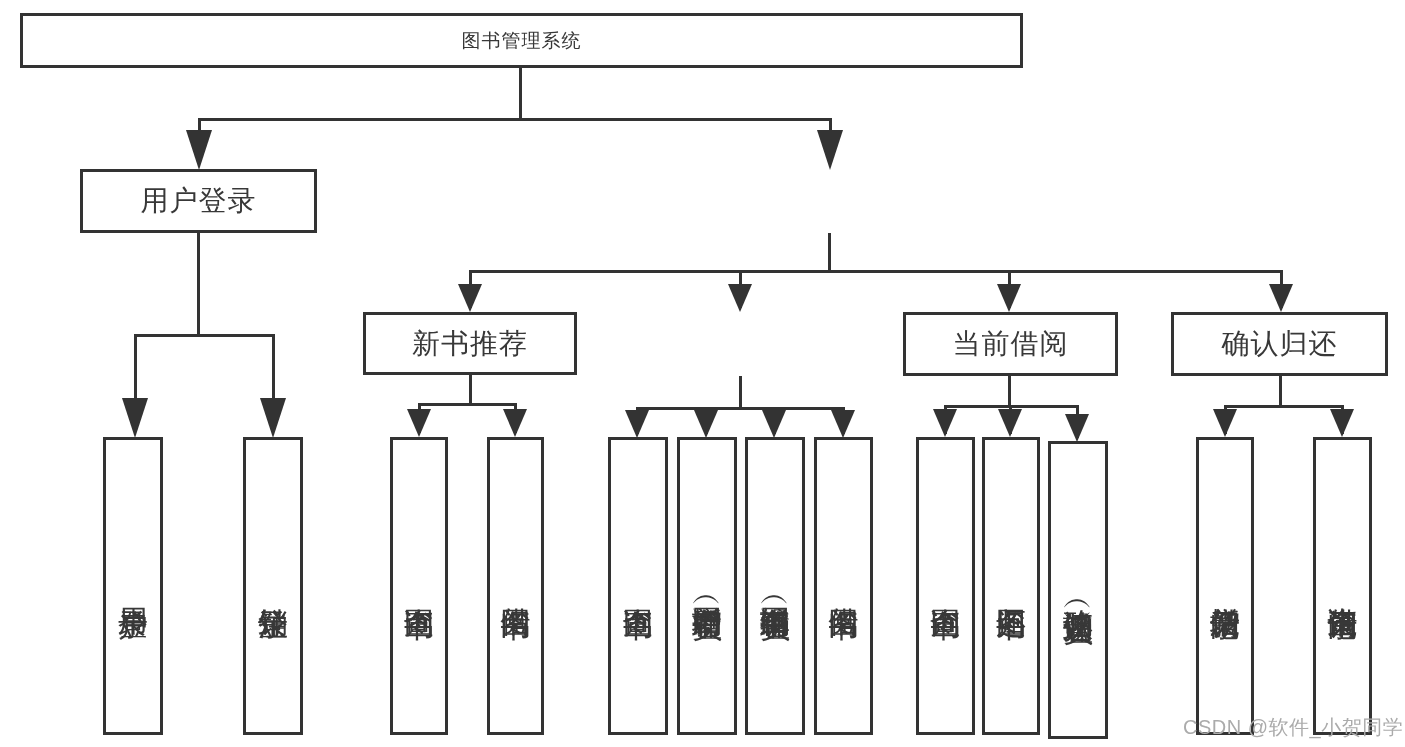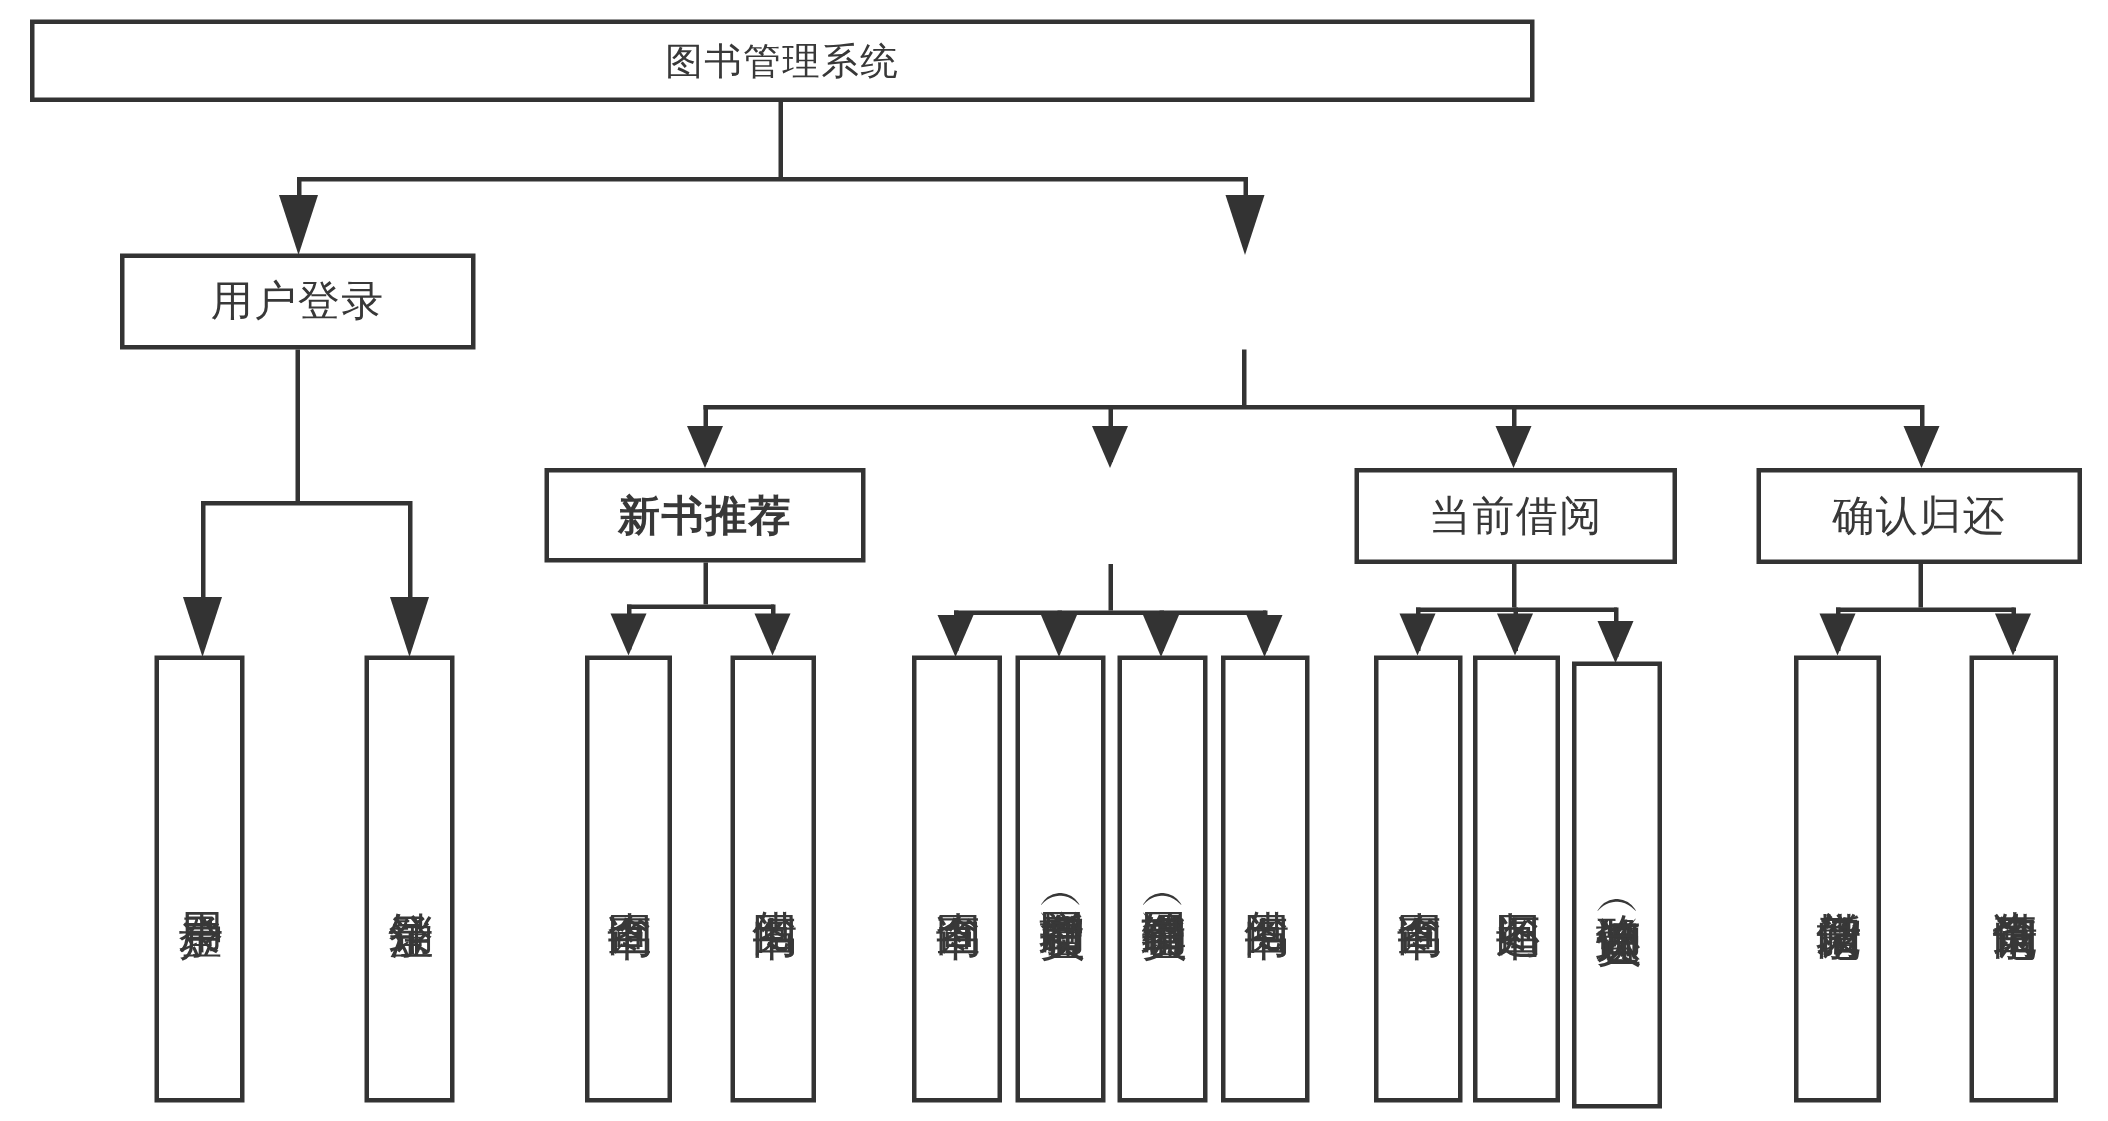--- a/index.html
+++ b/index.html
@@ -14,21 +14,21 @@
     position:absolute;
     box-sizing:border-box;
     background:#ffffff;
     border:3px solid #333333;
     display:flex;
     align-items:center;
     justify-content:center;
     color:#383838;
   }
   .box.lvl{font-size:28px;letter-spacing:1px;}
-  .box.title{font-size:25px;letter-spacing:1px;font-family:Liberation Mono, monospace;}
+  .box.title{font-size:19px;letter-spacing:1px;font-family:Liberation Mono, monospace;}
   .box.leaf span{
     writing-mode:vertical-rl;
     text-orientation:mixed;
     font-size:30px;
     letter-spacing:1px;
     line-height:1;
     white-space:nowrap;
   }
   .hline,.vline{position:absolute;background:#333333;}
   .hline{height:3px;}
@@ -60,21 +60,21 @@
 <div id="canvas">
 
   <div class="box title" style="left:20px;top:13px;width:1003px;height:55px;">
     <span>图书管理系统</span>
   </div>
 
   <div class="box lvl" style="left:80px;top:169px;width:237px;height:64px;">
     <span>用户登录</span>
   </div>
 
-  <div class="box lvl" style="left:363px;top:312px;width:214px;height:63px;font-weight:bold;">
+  <div class="box lvl" style="left:363px;top:312px;width:214px;height:63px;">
     <span>新书推荐</span>
   </div>
   <div class="box lvl" style="left:903px;top:312px;width:215px;height:64px;">
     <span>当前借阅</span>
   </div>
   <div class="box lvl" style="left:1171px;top:312px;width:217px;height:64px;">
     <span>确认归还</span>
   </div>
 
   <div class="box leaf" style="left:103px;top:437px;width:60px;height:298px;">
@@ -179,14 +179,15 @@
   <div class="arrow short" style="left:762px;top:410px;"></div>
   <div class="arrow short" style="left:831px;top:410px;"></div>
 
   <div class="arrow short" style="left:933px;top:409px;"></div>
   <div class="arrow short" style="left:998px;top:409px;"></div>
   <div class="arrow short" style="left:1065px;top:414px;"></div>
 
   <div class="arrow short" style="left:1213px;top:409px;"></div>
   <div class="arrow short" style="left:1330px;top:409px;"></div>
 
+  <div class="watermark">CSDN @软件_小贺同学</div>
 
 </div>
 
 </body></html>

